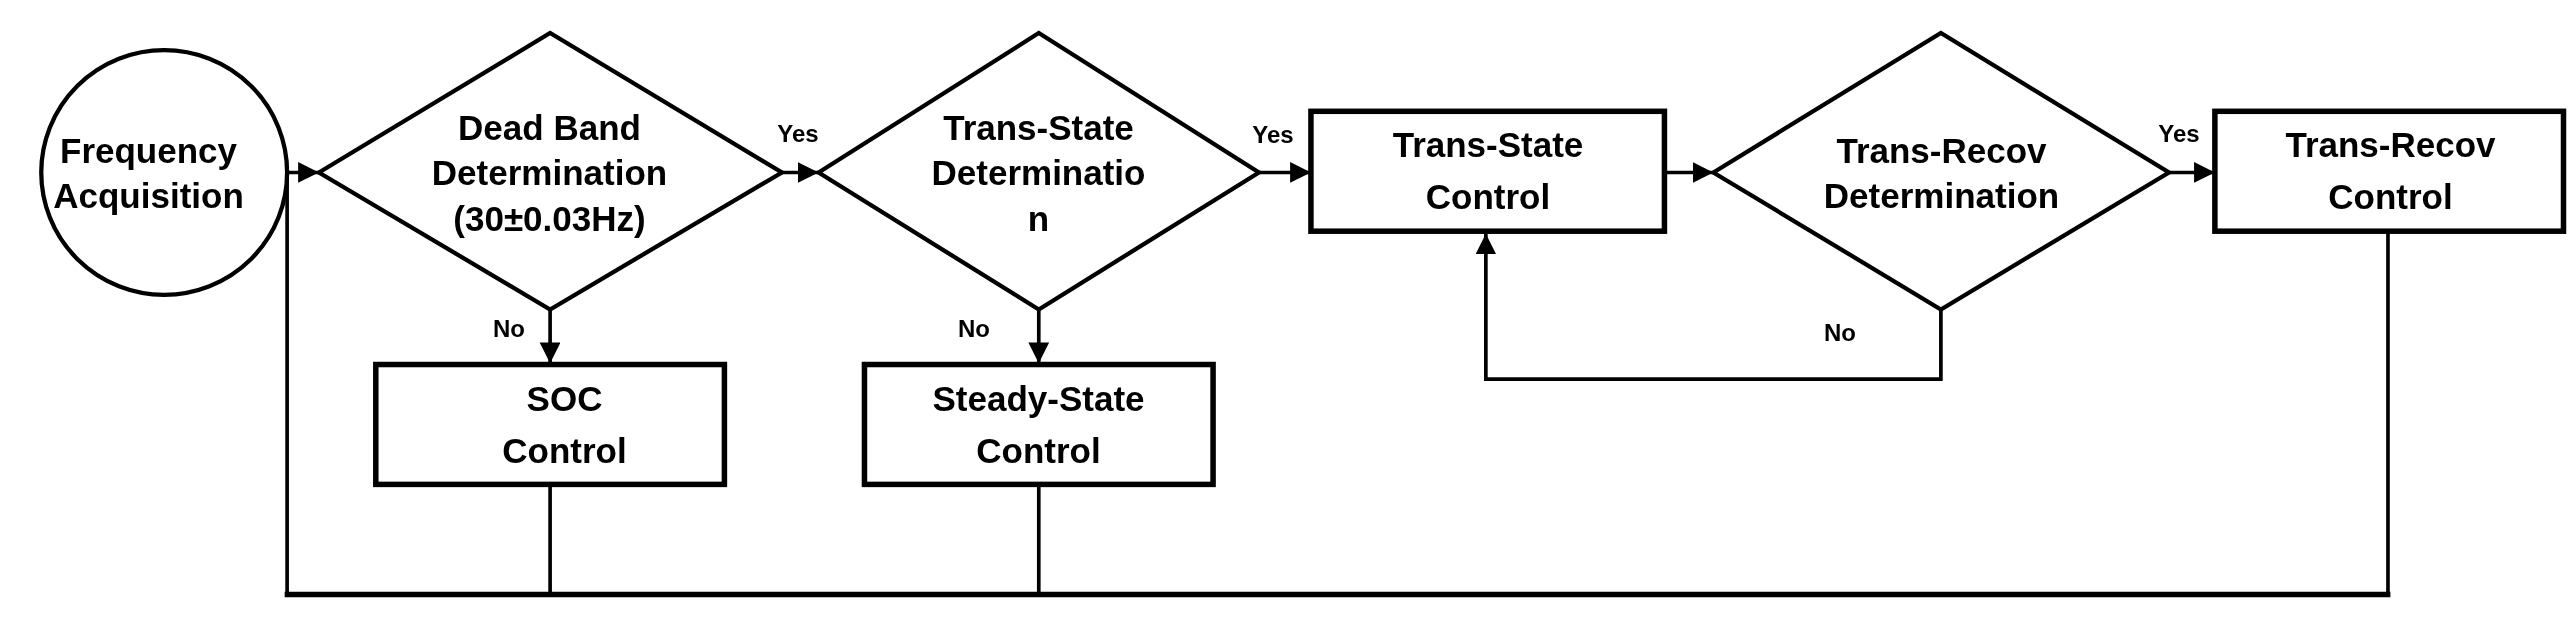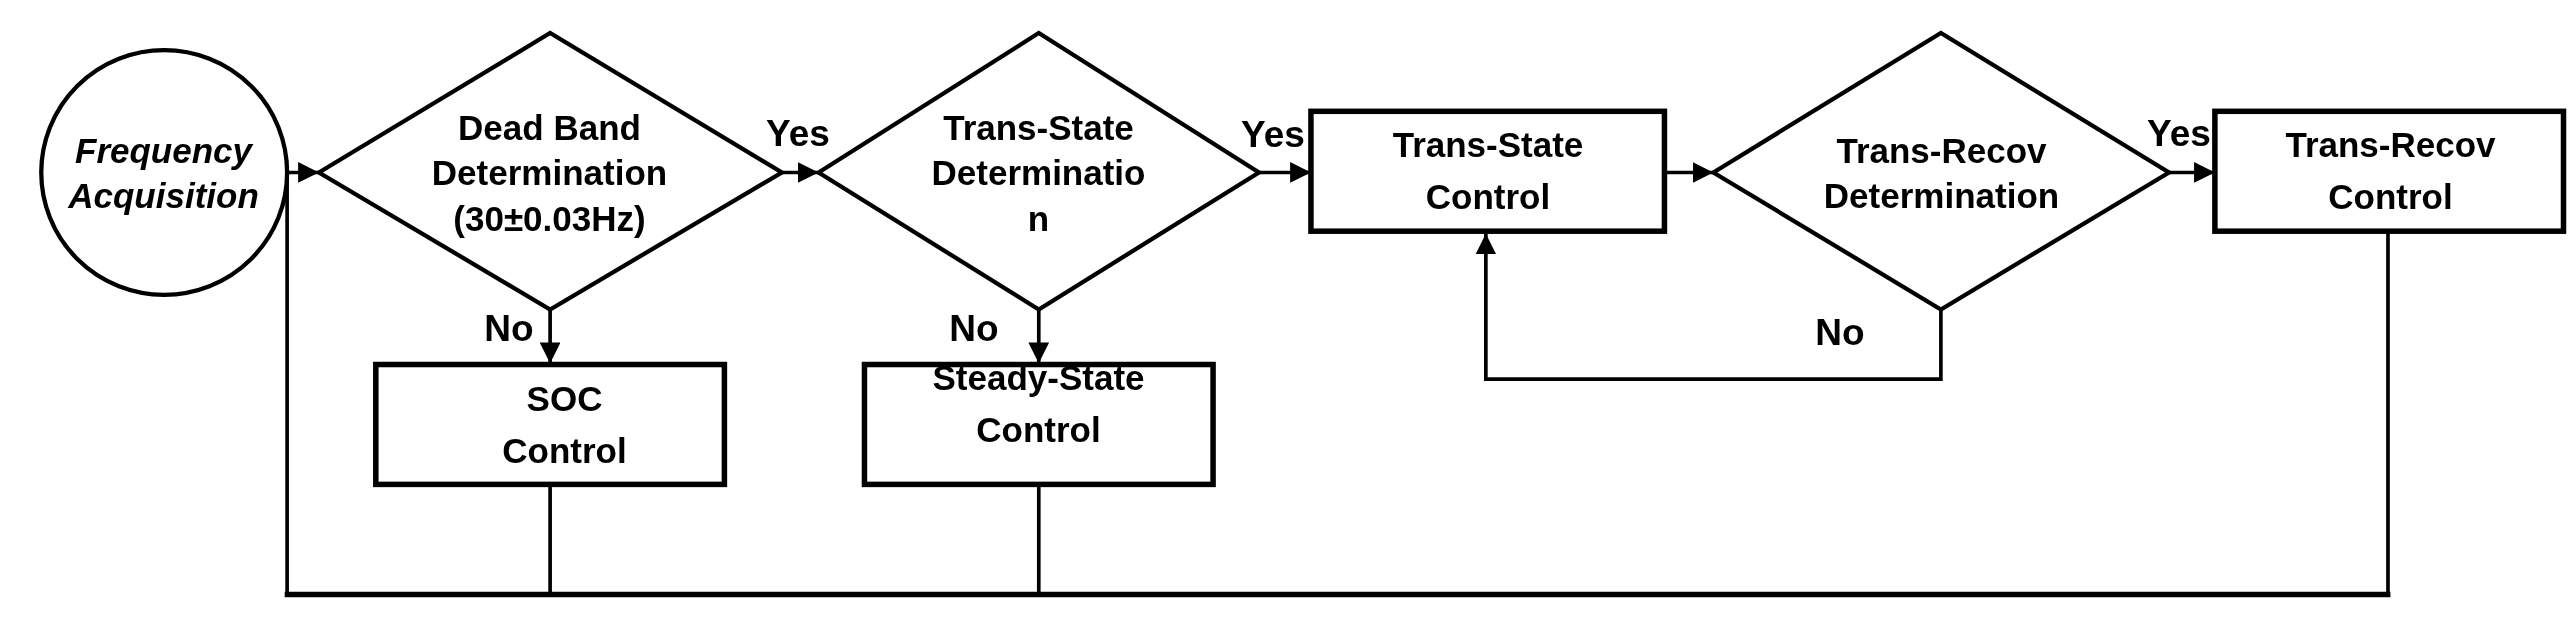--- a/index.html
+++ b/index.html
@@ -18,21 +18,21 @@
     display:flex;align-items:center;justify-content:center;
     text-align:center;
     white-space:pre-line;
     font-size:35px;line-height:1.3;
     pointer-events:none;
   }
   .rect-lbl{line-height:1.5;}
   .tag{
     position:absolute;
     display:flex;align-items:center;justify-content:center;
-    font-size:37px;line-height:1;
+    font-size:24px;line-height:1;
     pointer-events:none;
   }
 </style>
 </head>
 <body>
 
 <div class="stage">
 
   <svg width="2576" height="622" viewBox="0 0 4209 1017">
     <defs>
@@ -58,37 +58,37 @@
     <line x1="898" y1="506" x2="898" y2="594" stroke="#000000" stroke-width="6" marker-end="url(#arrow)"></line>
     <line x1="1697" y1="506" x2="1697" y2="594" stroke="#000000" stroke-width="6" marker-end="url(#arrow)"></line>
     <polyline points="3172,506 3172,620 2428,620 2428,382" fill="none" stroke="#000000" stroke-width="6" marker-end="url(#arrow)"></polyline>
     <line x1="898" y1="792" x2="898" y2="974" stroke="#000000" stroke-width="6"></line>
     <line x1="1697" y1="792" x2="1697" y2="974" stroke="#000000" stroke-width="6"></line>
     <line x1="3903" y1="378" x2="3903" y2="974" stroke="#000000" stroke-width="6"></line>
     <line x1="464" y1="972" x2="3907" y2="972" stroke="#000000" stroke-width="9"></line>
     <line x1="468" y1="280" x2="468" y2="972" stroke="#000000" stroke-width="6"></line>
   </svg>
 
-  <div class="lbl" style="left:41px;top:81px;width:245px;height:184px;font-style:italic;">Frequency
+  <div class="lbl" style="left:26px;top:81px;width:245px;height:184px;">Frequency
 Acquisition</div>
   <div class="lbl" style="left:366px;top:81px;width:367px;height:184px;">Dead Band
 Determination
 (30±0.03Hz)</div>
   <div class="lbl" style="left:855px;top:81px;width:367px;height:184px;">Trans-State
 Determinatio
 n</div>
   <div class="lbl rect-lbl" style="left:1311px;top:111px;width:354px;height:120px;">Trans-State
 Control</div>
   <div class="lbl" style="left:1758px;top:81px;width:367px;height:184px;">Trans-Recov
 Determination</div>
   <div class="lbl rect-lbl" style="left:2216px;top:111px;width:349px;height:120px;">Trans-Recov
 Control</div>
   <div class="lbl rect-lbl" style="left:390px;top:365px;width:349px;height:120px;">SOC
 Control</div>
-  <div class="lbl rect-lbl" style="left:864px;top:344px;width:349px;height:120px;">Steady-State
+  <div class="lbl rect-lbl" style="left:864px;top:365px;width:349px;height:120px;">Steady-State
 Control</div>
 
   <div class="tag" style="left:752px;top:112px;width:92px;height:43px;">Yes</div>
   <div class="tag" style="left:1227px;top:113px;width:92px;height:43px;">Yes</div>
   <div class="tag" style="left:2133px;top:112px;width:92px;height:43px;">Yes</div>
   <div class="tag" style="left:463px;top:307px;width:92px;height:43px;">No</div>
   <div class="tag" style="left:928px;top:307px;width:92px;height:43px;">No</div>
   <div class="tag" style="left:1794px;top:311px;width:92px;height:43px;">No</div>
 
 </div>

